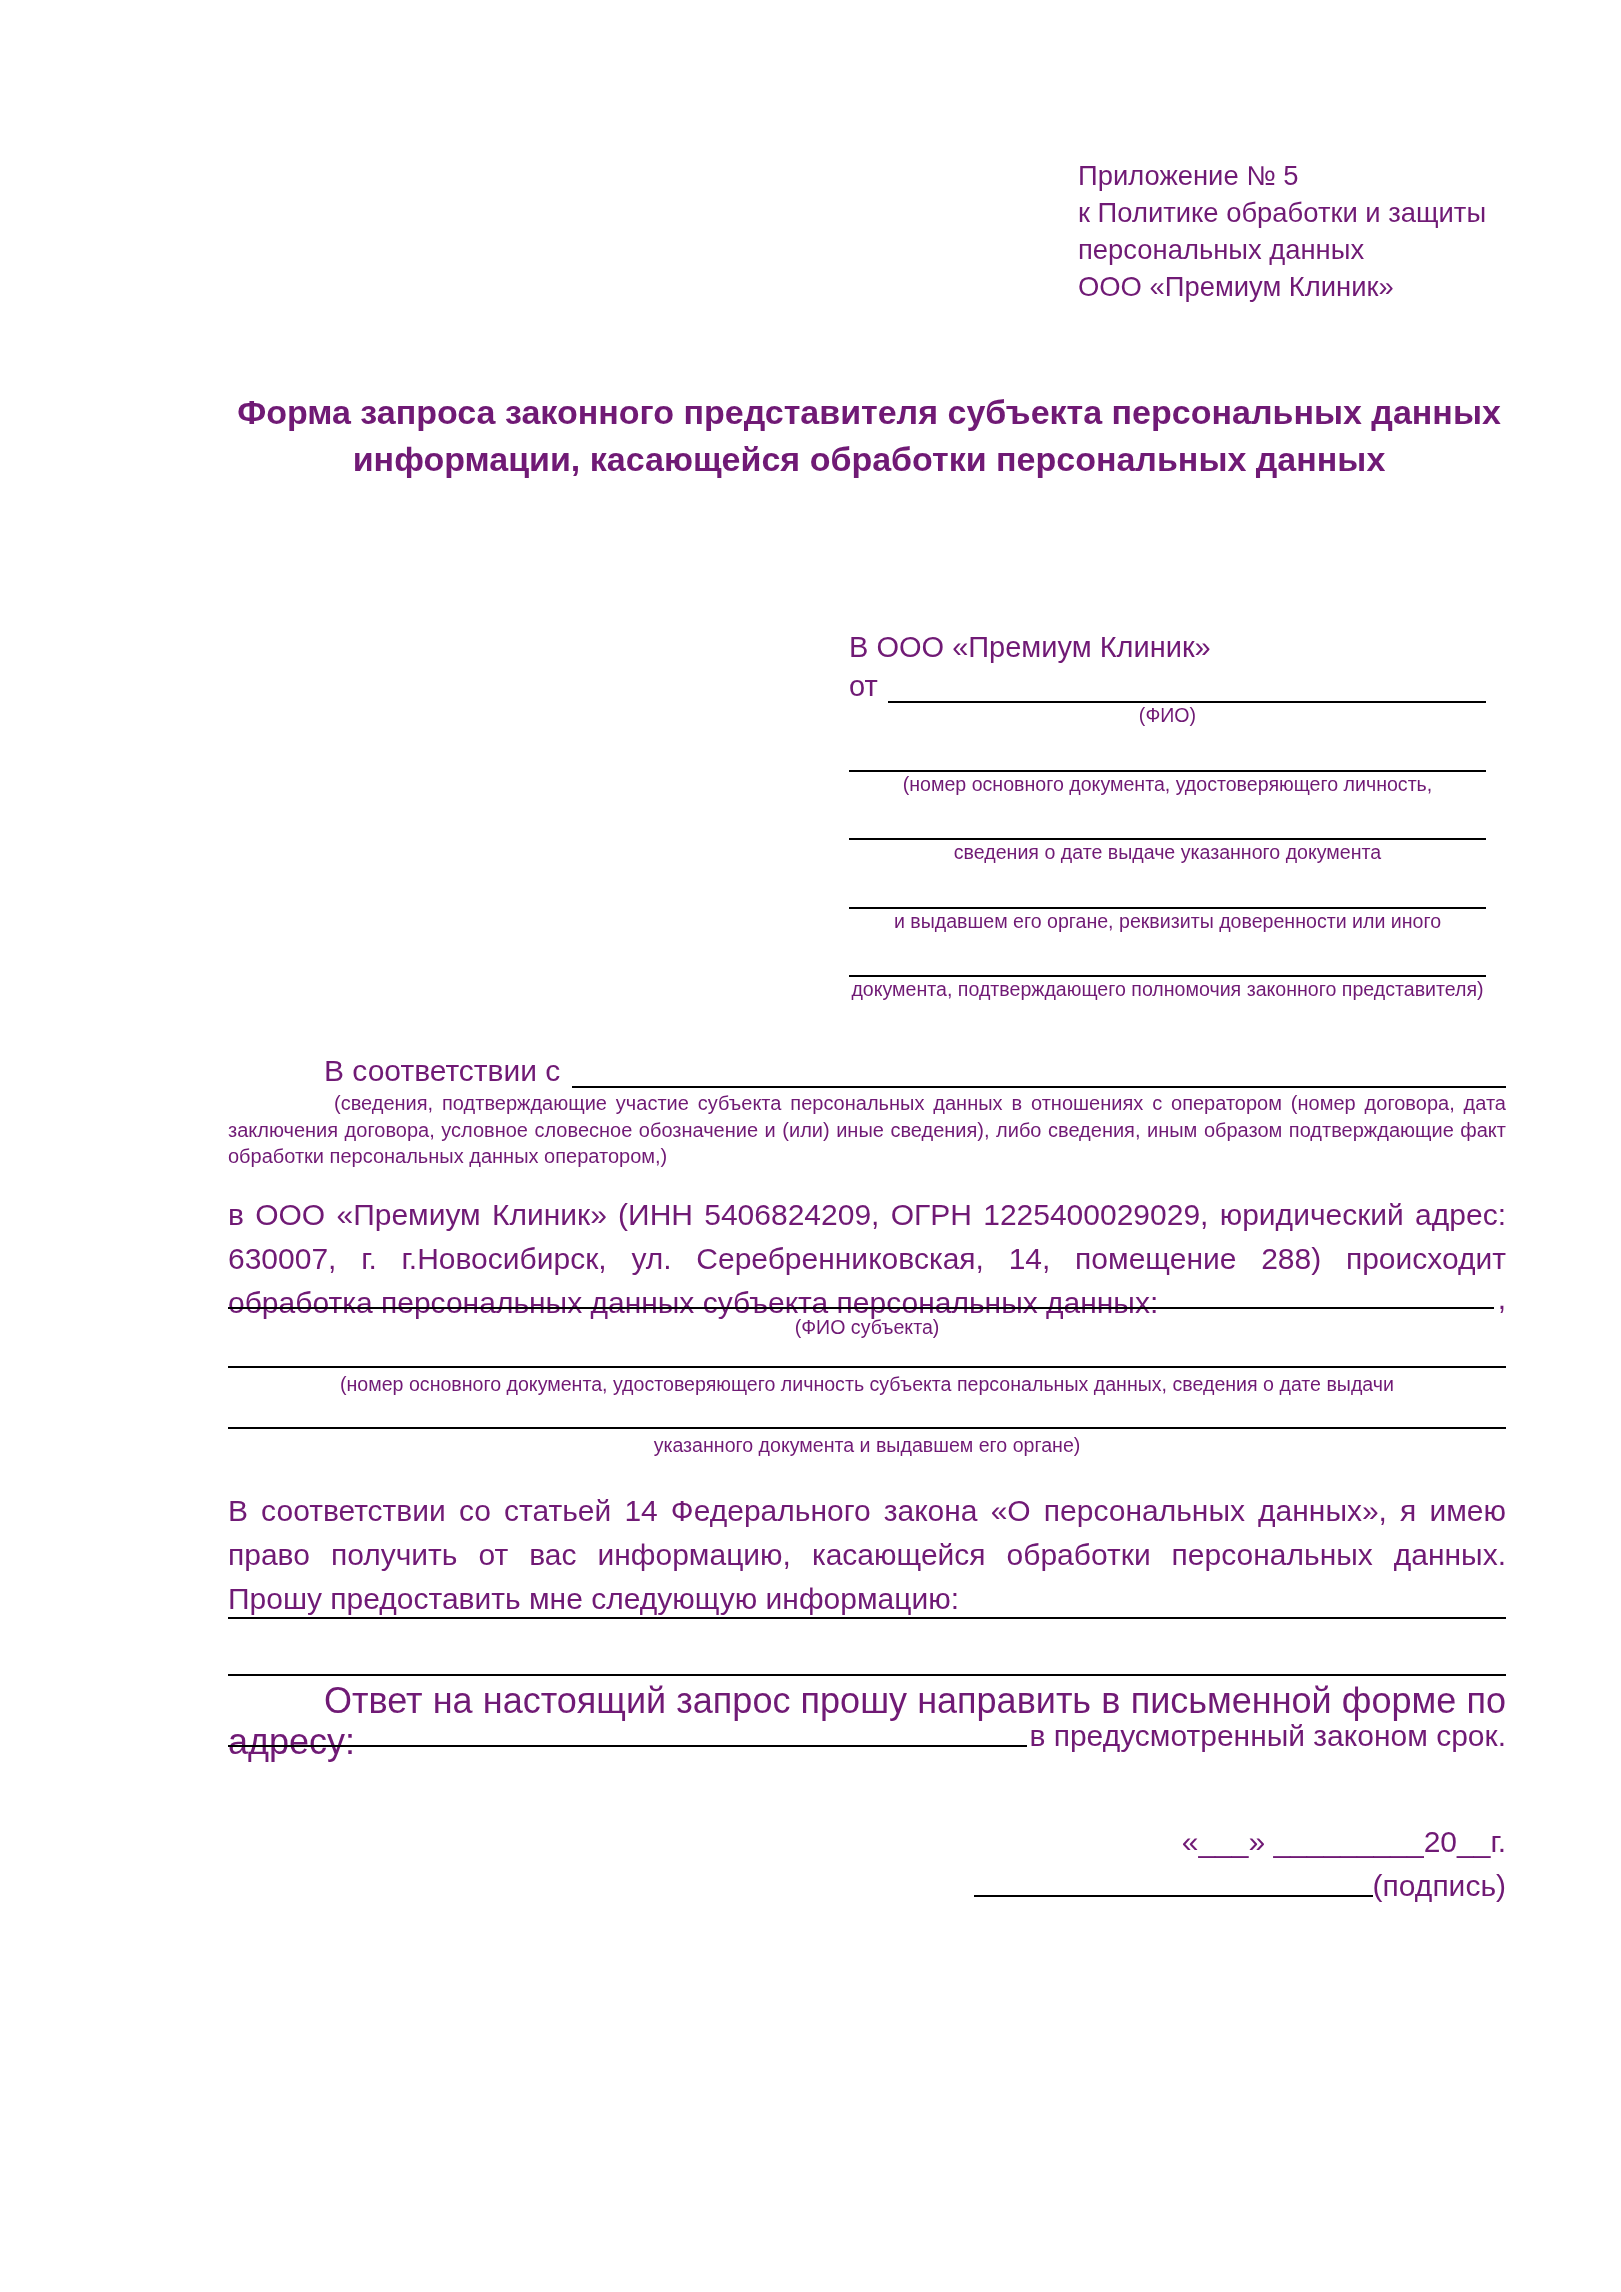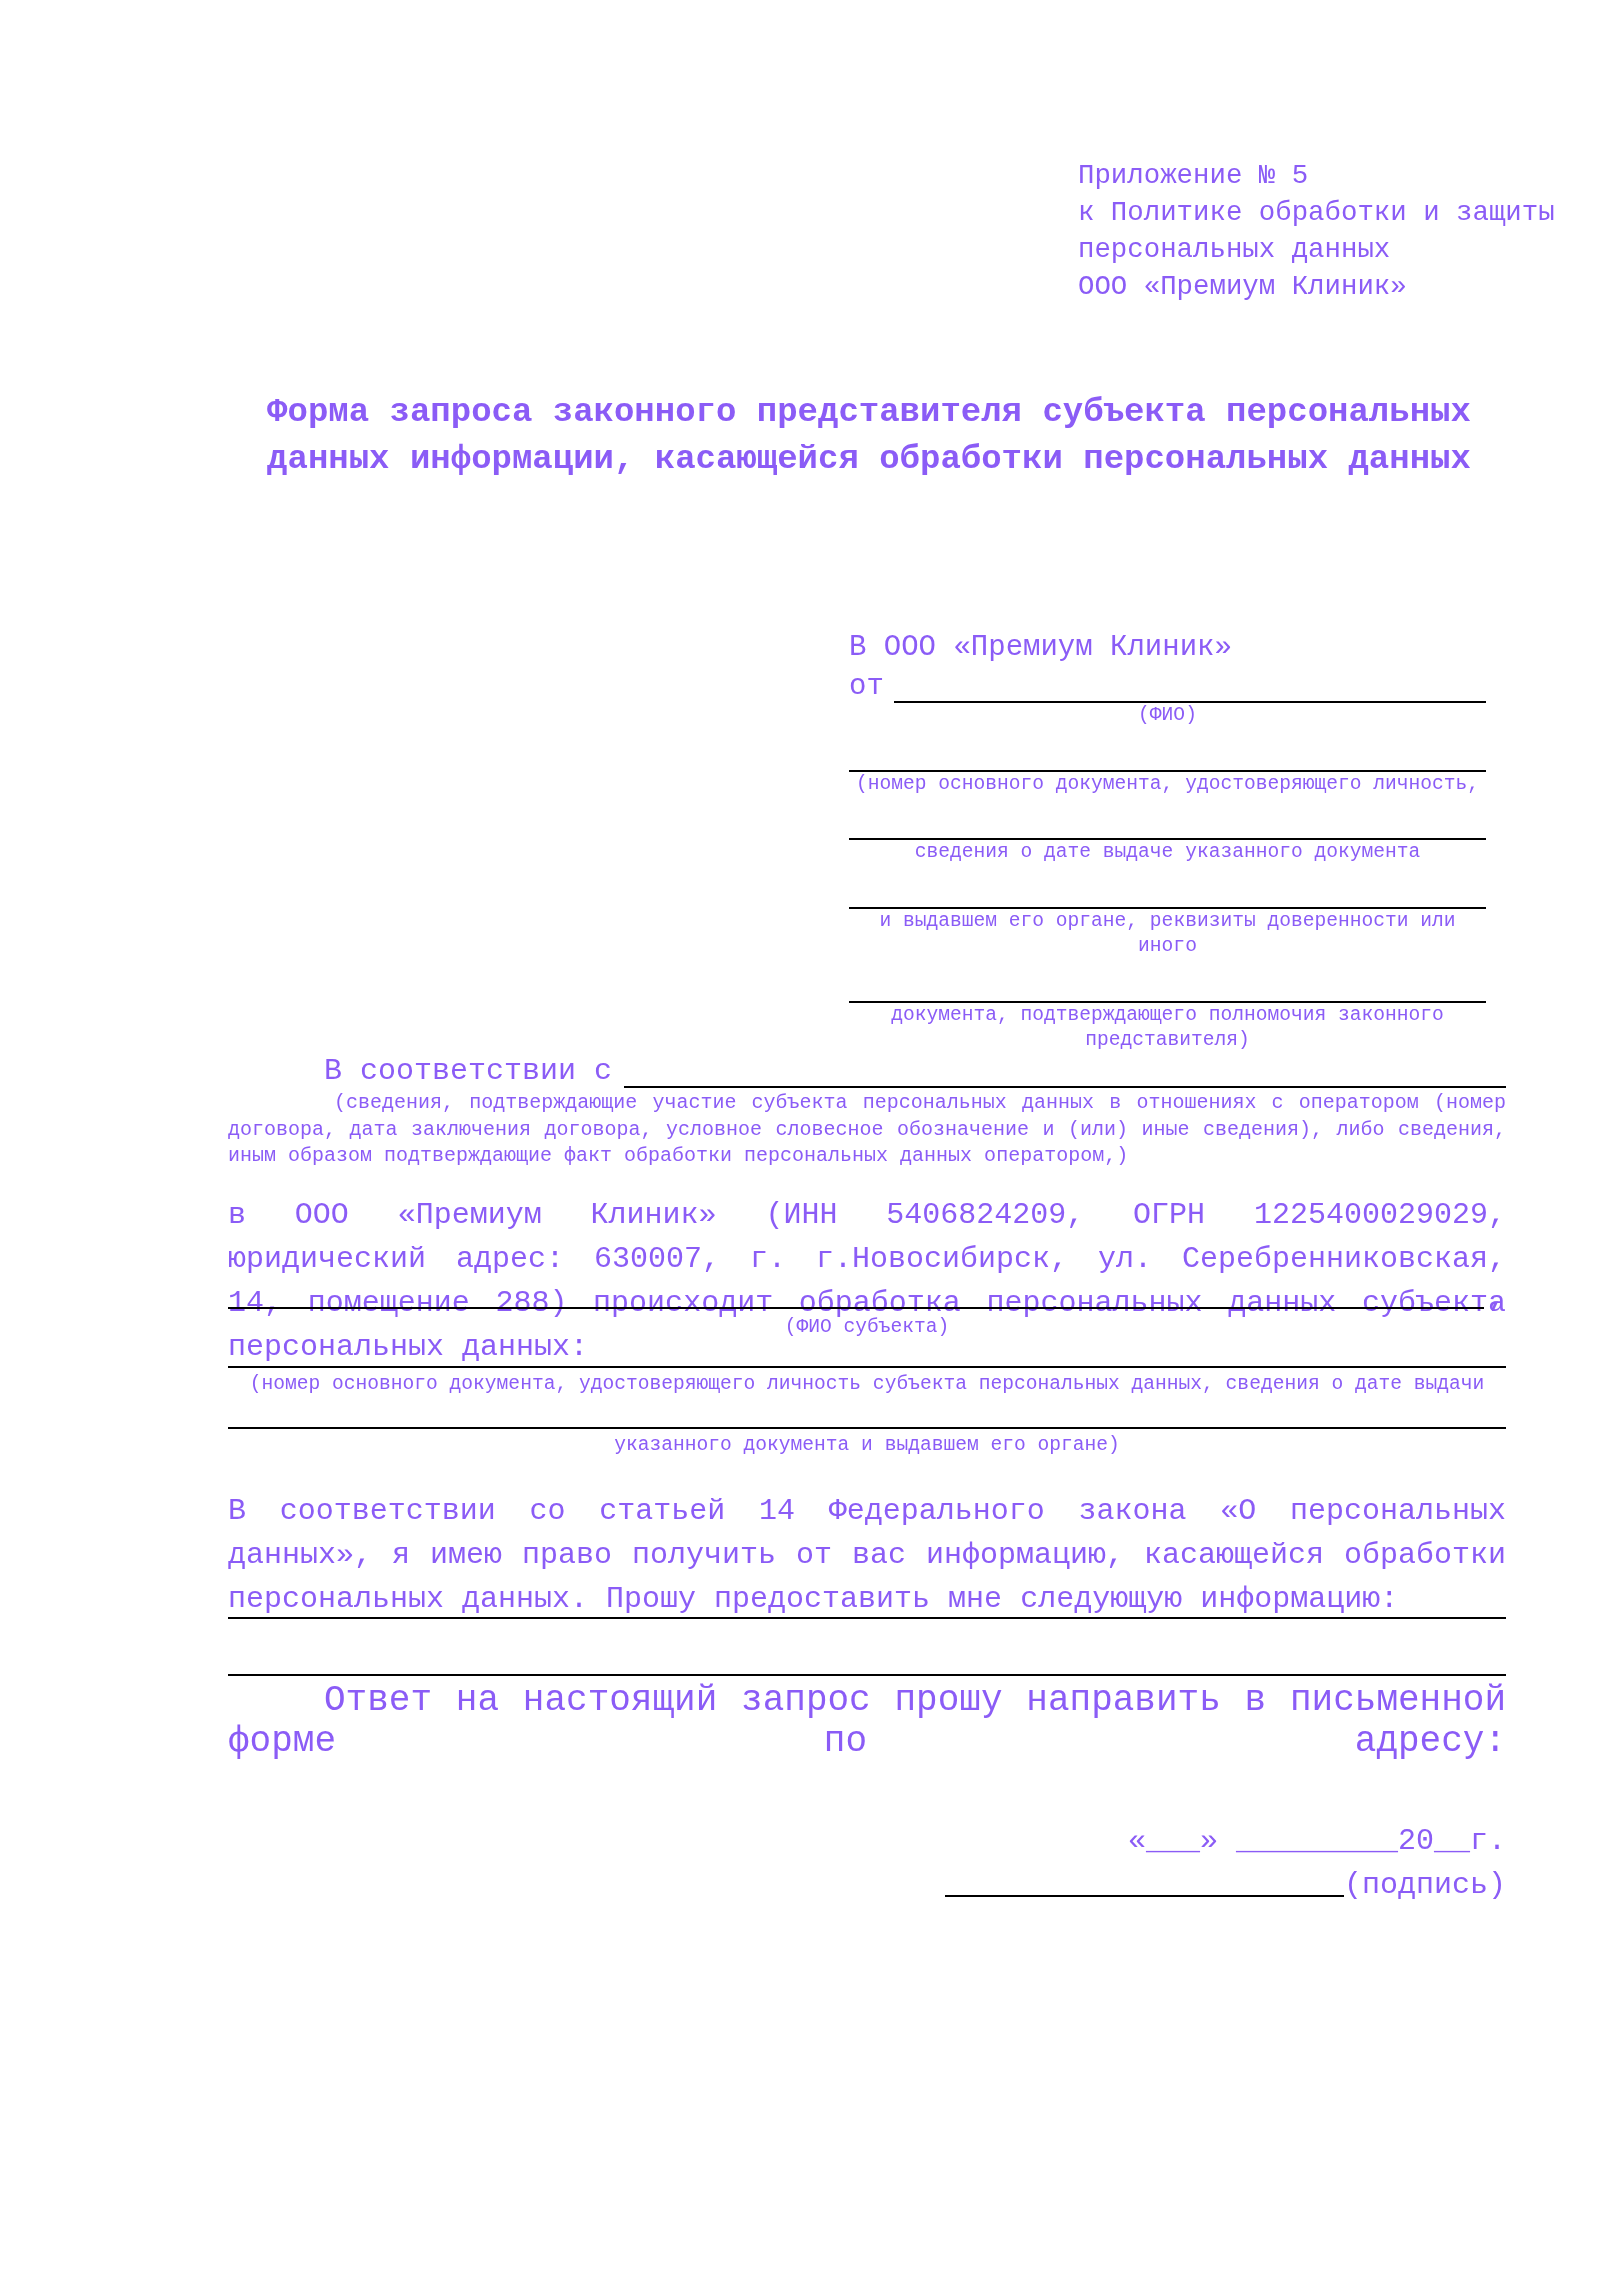--- a/index.html
+++ b/index.html
@@ -1,22 +1,22 @@
 <!DOCTYPE html>
 <html lang="ru"><head>
 <meta charset="utf-8">
 <style>
   html,body{margin:0;padding:0;background:#777;}
   .page{
     position:relative;
     width:1621px;height:2293px;
     background:#ffffff;
     margin:0 auto;
-    font-family:Liberation Mono, monospace;
-    color:#8b5cf6;
+    font-family:Liberation Sans, sans-serif;
+    color:#701a75;
     overflow:hidden;
   }
   .abs{position:absolute;}
   
   .body-text{font-size:30px;line-height:44px;}
   .small-cap{font-size:19.6px;line-height:25.5px;}
   .center{text-align:center;}
   .justify{text-align:justify;margin-top:29px;}
   
   .header-block{left:1078px;top:157px;font-size:27.4px;line-height:37px;white-space:nowrap;}
@@ -115,20 +115,24 @@
 
   <div class="abs fw line-c"></div>
   <div class="abs fw small-cap center cap-c">указанного документа и выдавшем его органе)</div>
 
   <div class="abs fw body-text justify law-par">В соответствии со статьей 14 Федерального закона «О персональных данных», я имею право получить от вас информацию, касающейся обработки персональных данных. Прошу предоставить мне следующую информацию:</div>
 
   <div class="abs fw blank-1"></div>
   <div class="abs fw blank-2"></div>
 
   <div class="abs fw reply-line1">Ответ на настоящий запрос прошу направить в письменной форме по адресу:</div>
+  <div class="abs fw reply-line2">
+    <span class="blank"></span>
+    <span class="tail">в предусмотренный законом срок.</span>
+  </div>
 
   <div class="abs fw sig-row">
     <span class="sig-left">«___» _________20__г.</span>
     <span class="sig-right">
       <span class="blank"></span>
       <span class="cap">(подпись)</span>
     </span>
   </div>
 
 </div>

